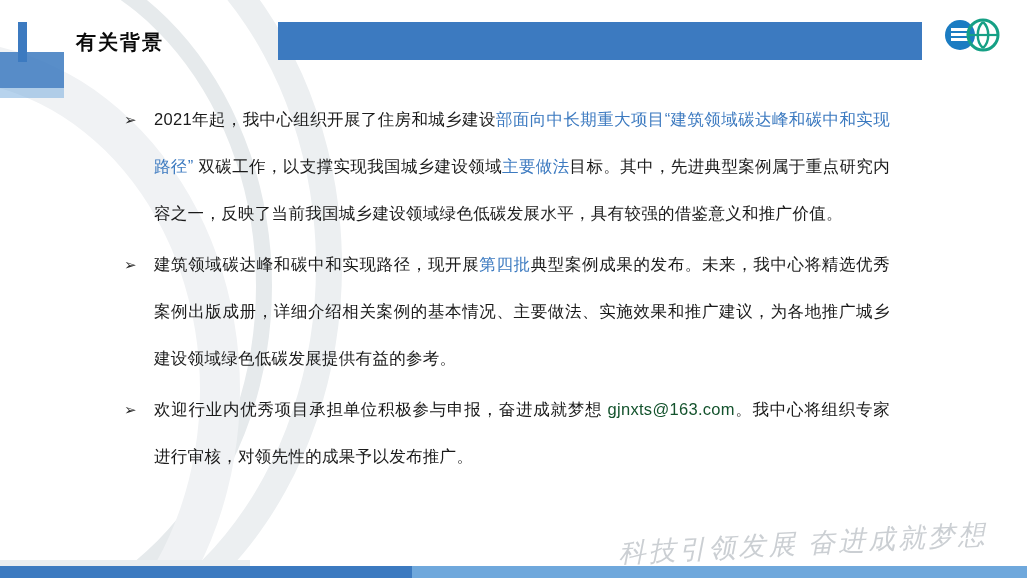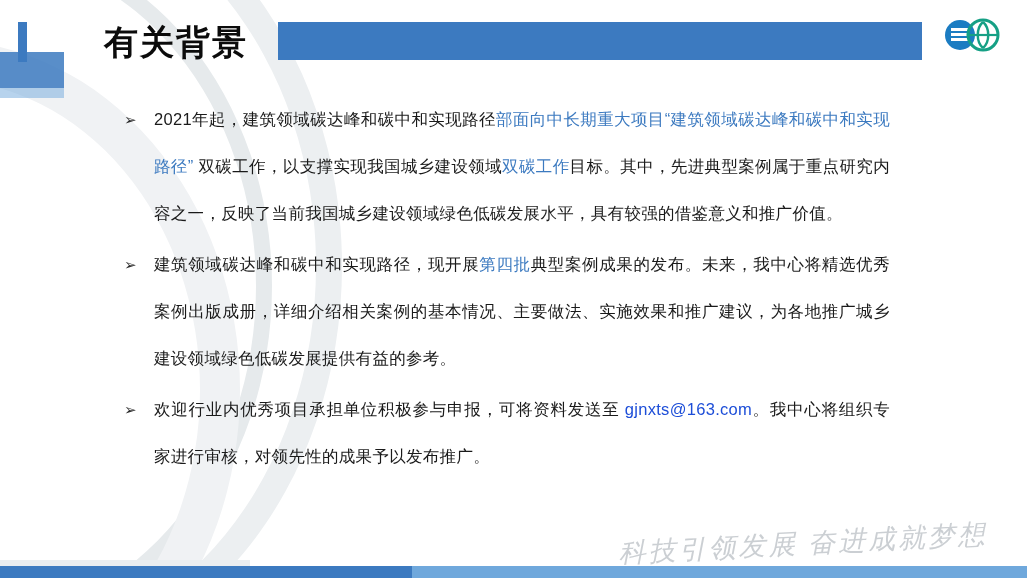--- a/index.html
+++ b/index.html
@@ -86,23 +86,23 @@
   .header-accent {
     position: absolute;
     left: 18px;
     top: 14px;
     width: 9px;
     height: 40px;
     background: #3c7ac0;
   }
   .header-title {
     position: absolute;
-    left: 104px;
+    left: 76px;
     top: 16px;
-    font-size: 34px;
+    font-size: 20px;
     font-weight: bold;
     color: #0b0b0b;
     letter-spacing: 2px;
     line-height: 36px;
     white-space: nowrap;
   }
 
   
   .logo {
     position: absolute;
@@ -135,21 +135,21 @@
     left: 4px;
     top: 0;
     color: #2a2a2a;
     font-size: 15px;
     line-height: 47px;
   }
   .p2 { margin-top: 4px; }
   .p3 { margin-top: 4px; }
   .blue { color: #3c7ac0; }
   .link {
-    color: #1d4ed8;
+    color: #14532d;
     font-family: "Liberation Sans", sans-serif;
   }
 
   
   .signature {
     position: absolute;
     right: 38px;
     bottom: 26px;
     font-size: 27px;
     color: #c9cdd1;
@@ -214,31 +214,31 @@
       <circle cx="40" cy="17" r="15" fill="none" stroke="#16a085" stroke-width="3"></circle>
       <path d="M40 4 C33 10 33 24 40 30" fill="none" stroke="#16a085" stroke-width="2.4"></path>
       <path d="M40 4 C47 10 47 24 40 30" fill="none" stroke="#16a085" stroke-width="2.4"></path>
       <line x1="26" y1="17" x2="54" y2="17" stroke="#16a085" stroke-width="2.2"></line>
     </svg>
   </div>
 
   <div class="content">
     <div class="para p1">
       <span class="bullet">➢</span>
-      <span>2021年起，建筑领域碳达峰和碳中和实现路径</span><span class="blue">部面向中长期重大项目“建筑领域碳达峰和碳中和实现路径”</span><span> 双碳工作，以支撑实现我国城乡建设领域</span><span class="blue">双碳工作</span><span>目标。其中，先进典型案例属于重点研究内容之一，反映了当前我国城乡建设领域绿色低碳发展水平，具有较强的借鉴意义和推广价值。</span>
+      <span>2021年起，我中心组织开展了住房和城乡建设</span><span class="blue">部面向中长期重大项目“建筑领域碳达峰和碳中和实现路径”</span><span> 双碳工作，以支撑实现我国城乡建设领域</span><span class="blue">主要做法</span><span>目标。其中，先进典型案例属于重点研究内容之一，反映了当前我国城乡建设领域绿色低碳发展水平，具有较强的借鉴意义和推广价值。</span>
     </div>
 
     <div class="para p2">
       <span class="bullet">➢</span>
       <span>建筑领域碳达峰和碳中和实现路径，现开展</span><span class="blue">第四批</span><span>典型案例成果的发布。未来，我中心将精选优秀案例出版成册，详细介绍相关案例的基本情况、主要做法、实施效果和推广建议，为各地推广城乡建设领域绿色低碳发展提供有益的参考。</span>
     </div>
 
     <div class="para p3">
       <span class="bullet">➢</span>
-      <span>欢迎行业内优秀项目承担单位积极参与申报，可将资料发送至 </span><span class="link">gjnxts@163.com</span><span>。我中心将组织专家进行审核，对领先性的成果予以发布推广。</span>
+      <span>欢迎行业内优秀项目承担单位积极参与申报，奋进成就梦想 </span><span class="link">gjnxts@163.com</span><span>。我中心将组织专家进行审核，对领先性的成果予以发布推广。</span>
     </div>
   </div>
 
   <div class="signature">科技引领发展 奋进成就梦想</div>
 
   <div class="footer-tab"></div>
   <div class="footer-left"></div>
   <div class="footer-right"></div>
 
 </div>

